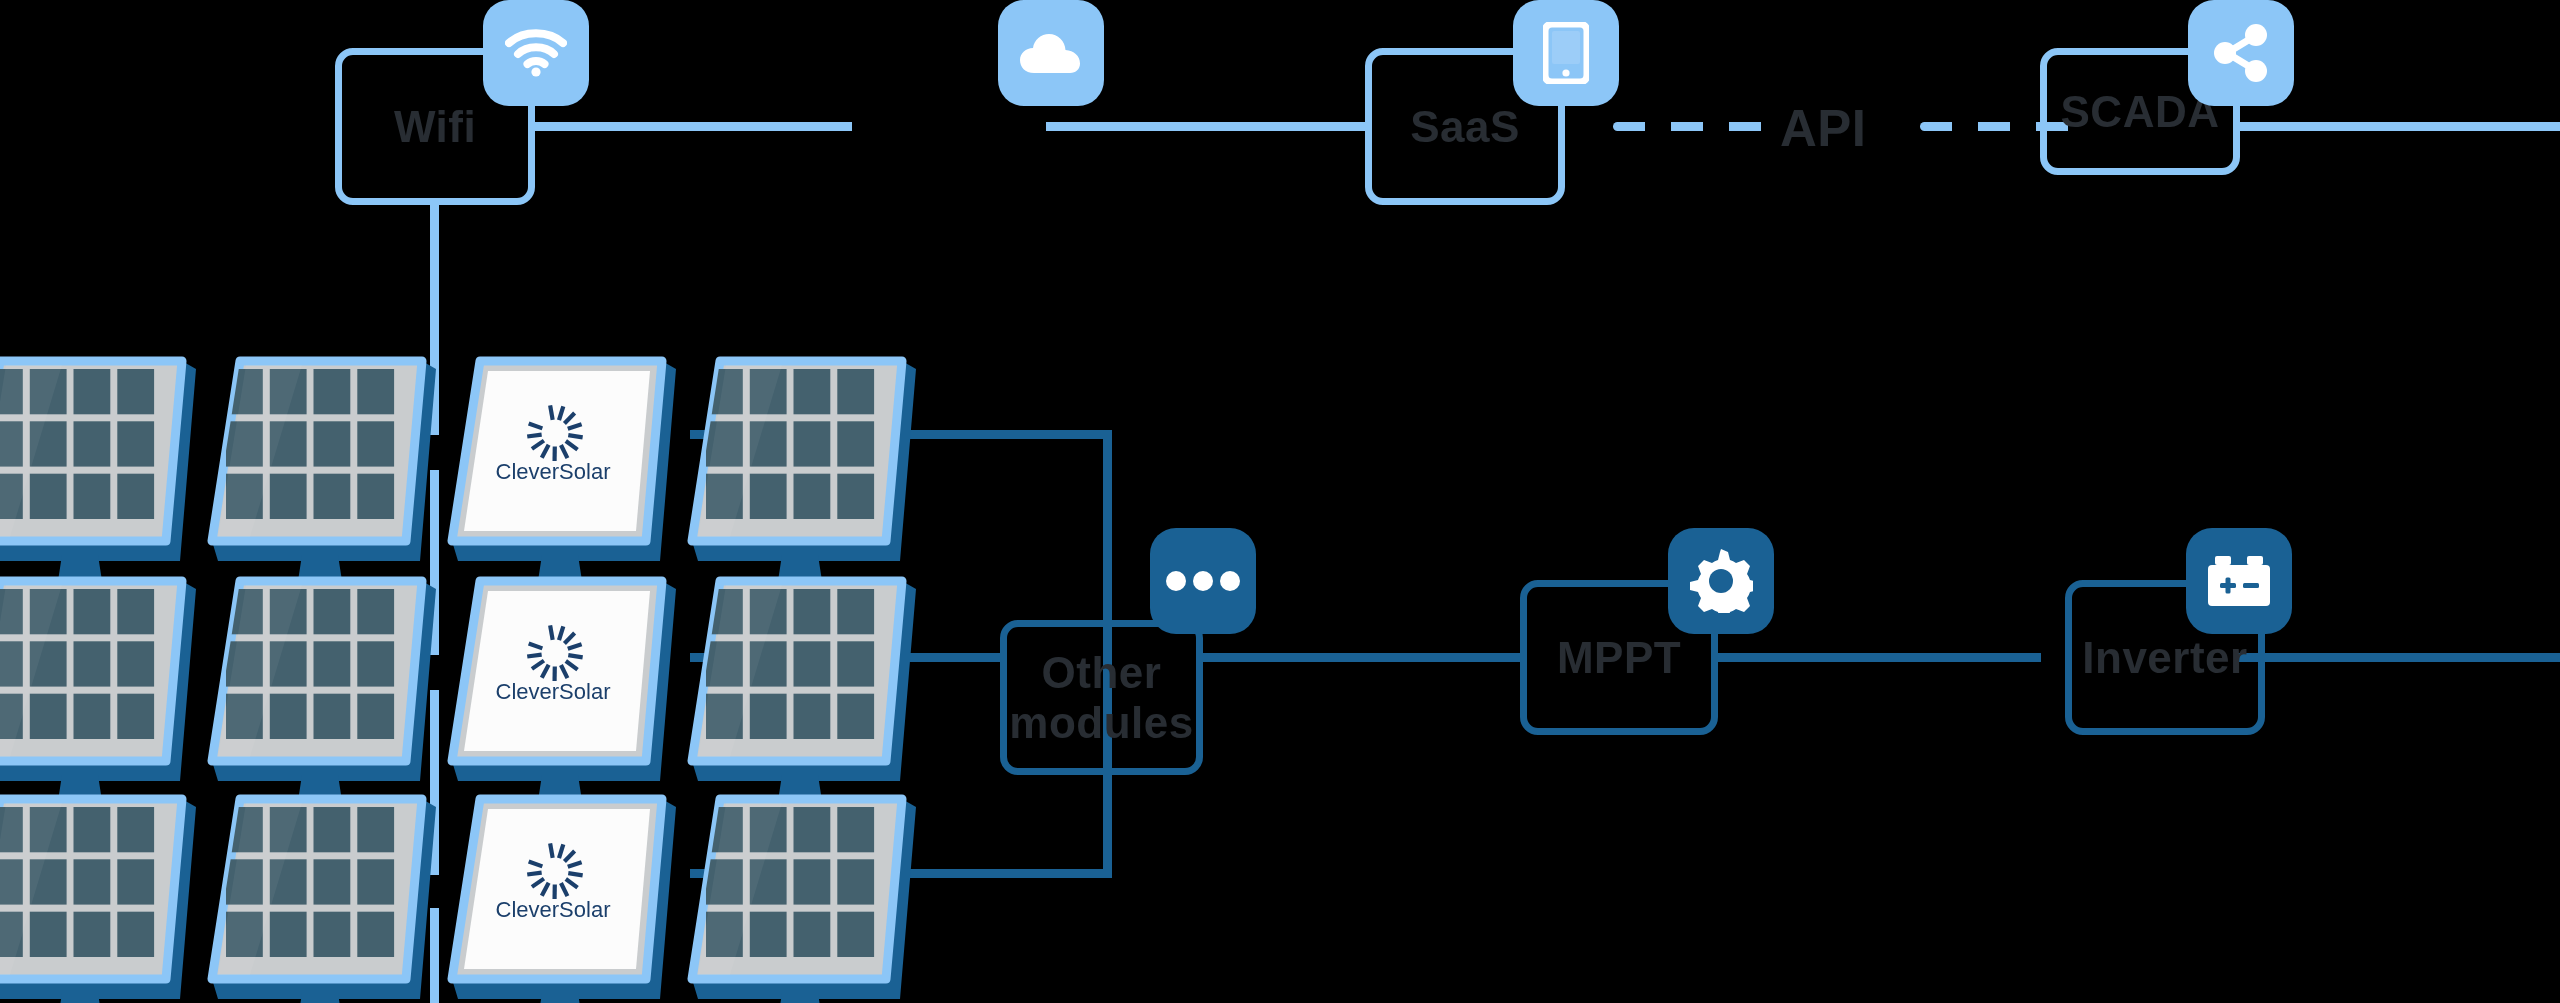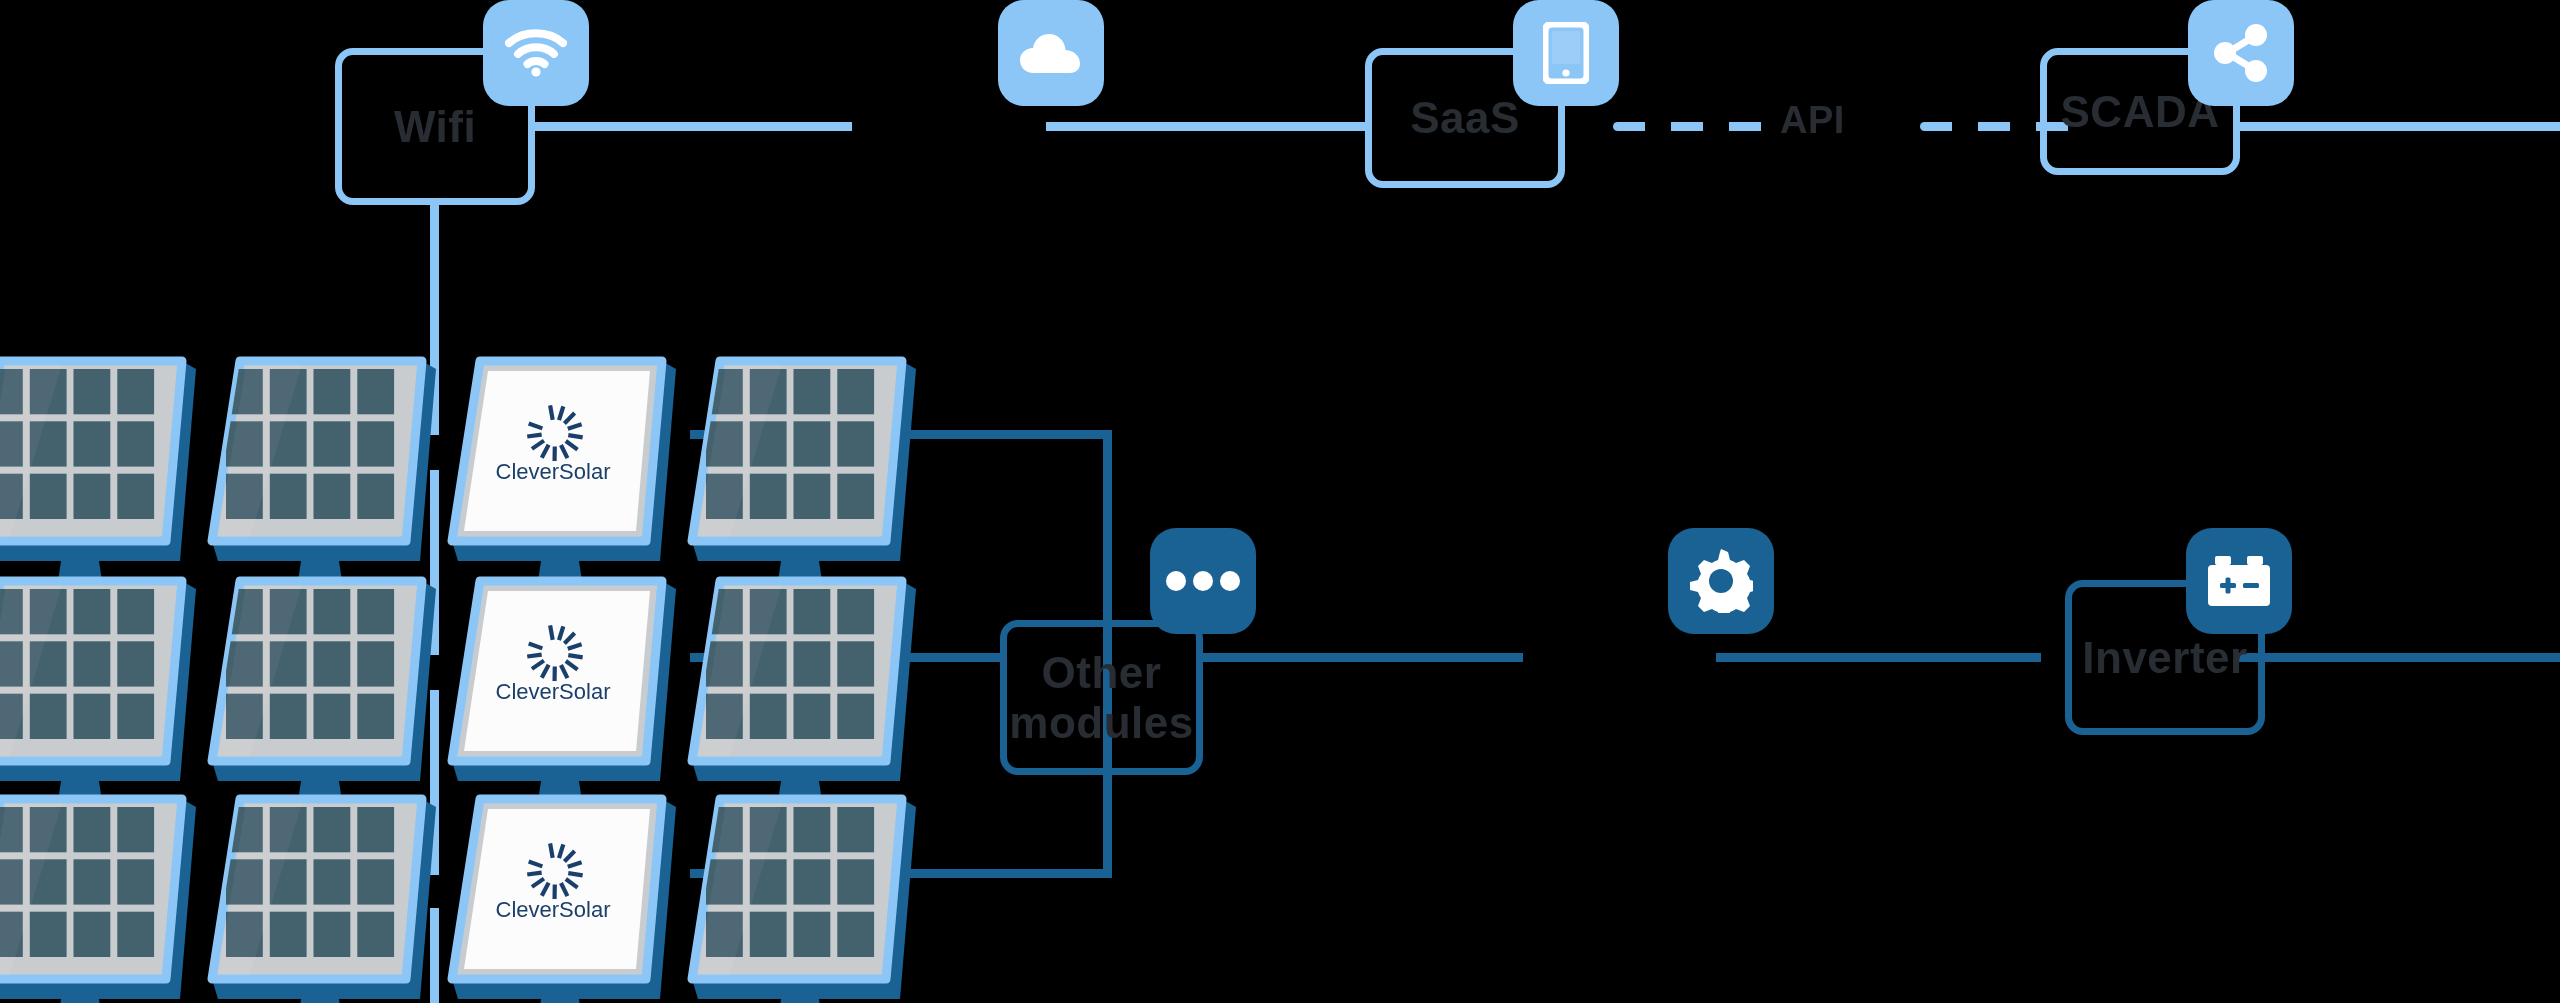--- a/index.html
+++ b/index.html
@@ -34,21 +34,21 @@
   }
   .badge.dark{background:#1A6194;}
   .badge svg{display:block;}
 
   
   .dashline{
     position:absolute;height:9px;border-radius:5px;
     background-image:repeating-linear-gradient(to right,#8CC6F7 0 32px,transparent 32px 58px);
   }
   .apilabel{
-    position:absolute;color:#282D33;font-weight:bold;font-size:38px;
+    position:absolute;color:#282D33;font-weight:bold;font-size:51px;
     letter-spacing:.5px;
   }
 
   
   .panel{position:absolute;width:212px;height:243px;}
   .panel svg{display:block;overflow:visible;}
 
   
   .modface{fill:#FCFCFC;}
 </style>
@@ -100,21 +100,21 @@
       <circle cx="31" cy="43" r="4.6" fill="#fff"></circle>
     </svg>
   </div>
 
   <div class="badge" style="left:998px;top:0px;">
     <svg width="66" height="48" viewBox="0 0 66 48" fill="none">
       <path d="M16 44 C7 44,2 38,2 31 C2 24,8 19,15 19 C16 11,23 5,31 5 C40 5,47 12,47.5 21 C56 21.5,62 27,62 34.5 C62 40,58 44,52 44 Z" fill="#fff"></path>
     </svg>
   </div>
 
-  <div class="node" style="left:1365px;top:48px;width:200px;height:140px;">
+  <div class="node" style="left:1365px;top:48px;width:200px;height:157px;">
     <span class="lbl">SaaS</span>
   </div>
   <div class="badge" style="left:1513px;top:0px;">
     <svg width="46" height="62" viewBox="0 0 46 62" fill="none">
       <rect x="2" y="2" width="42" height="58" rx="7" fill="none" stroke="#fff" stroke-width="7"></rect>
       <circle cx="23" cy="51" r="3.6" fill="#fff"></circle>
       <rect x="9" y="9" width="28" height="33" rx="2" fill="#9CCDF8"></rect>
     </svg>
   </div>
 
@@ -138,20 +138,23 @@
     </span>
   </div>
   <div class="badge dark" style="left:1150px;top:528px;">
     <svg width="74" height="20" viewBox="0 0 74 20">
       <circle cx="10" cy="10" r="10" fill="#fff"></circle>
       <circle cx="37" cy="10" r="10" fill="#fff"></circle>
       <circle cx="64" cy="10" r="10" fill="#fff"></circle>
     </svg>
   </div>
 
+  <div class="node dark" style="left:1520px;top:580px;width:198px;height:155px;">
+    <span class="lbl">MPPT</span>
+  </div>
   <div class="badge dark" style="left:1668px;top:528px;">
     <svg width="64" height="64" viewBox="0 0 64 64">
       <path fill="#fff" d="M32 0 l7 3 l2 8 a22 22 0 0 1 6 3 l8 -3 l6 6 l-3 8 a22 22 0 0 1 3 6 l8 2 l0 8 l-8 2 a22 22 0 0 1 -3 6 l3 8 l-6 6 l-8 -3 a22 22 0 0 1 -6 3 l-2 8 l-8 0 l-2 -8 a22 22 0 0 1 -6 -3 l-8 3 l-6 -6 l3 -8 a22 22 0 0 1 -3 -6 l-8 -2 l0 -8 l8 -2 a22 22 0 0 1 3 -6 l-3 -8 l6 -6 l8 3 a22 22 0 0 1 6 -3 l2 -8 z"></path>
       <circle cx="32" cy="32" r="12" fill="#1A6194"></circle>
     </svg>
   </div>
 
   <div class="node dark" style="left:2038px;top:580px;width:200px;height:155px;margin-left:27px;">
     <span class="lbl">Inverter</span>
   </div>

